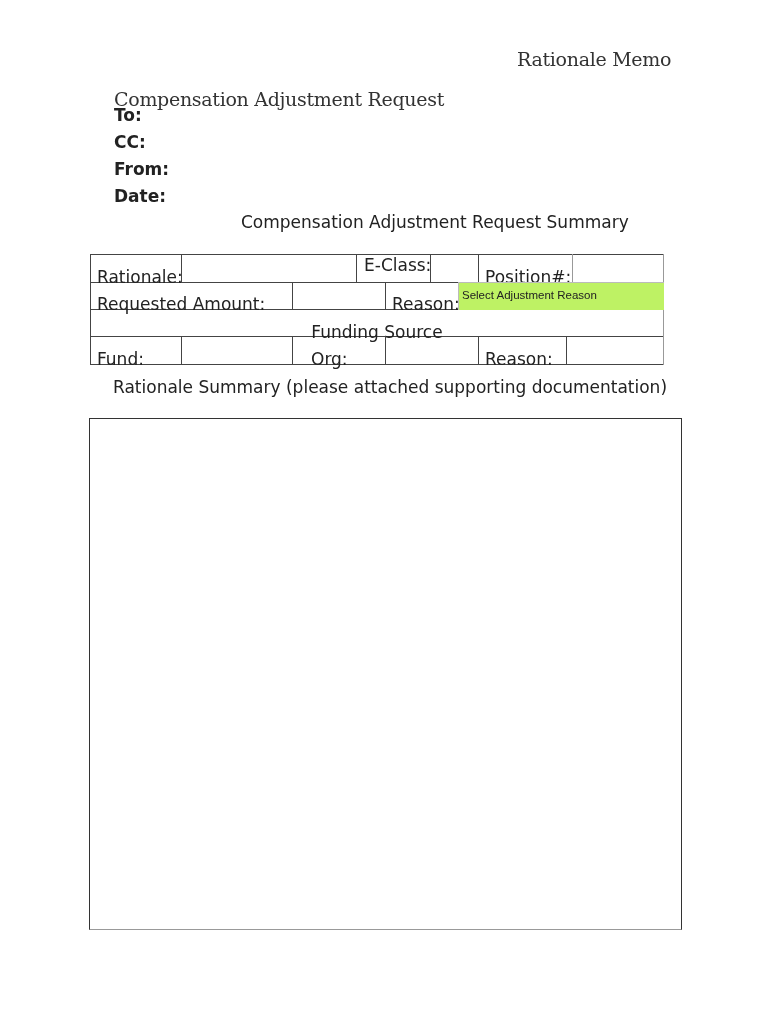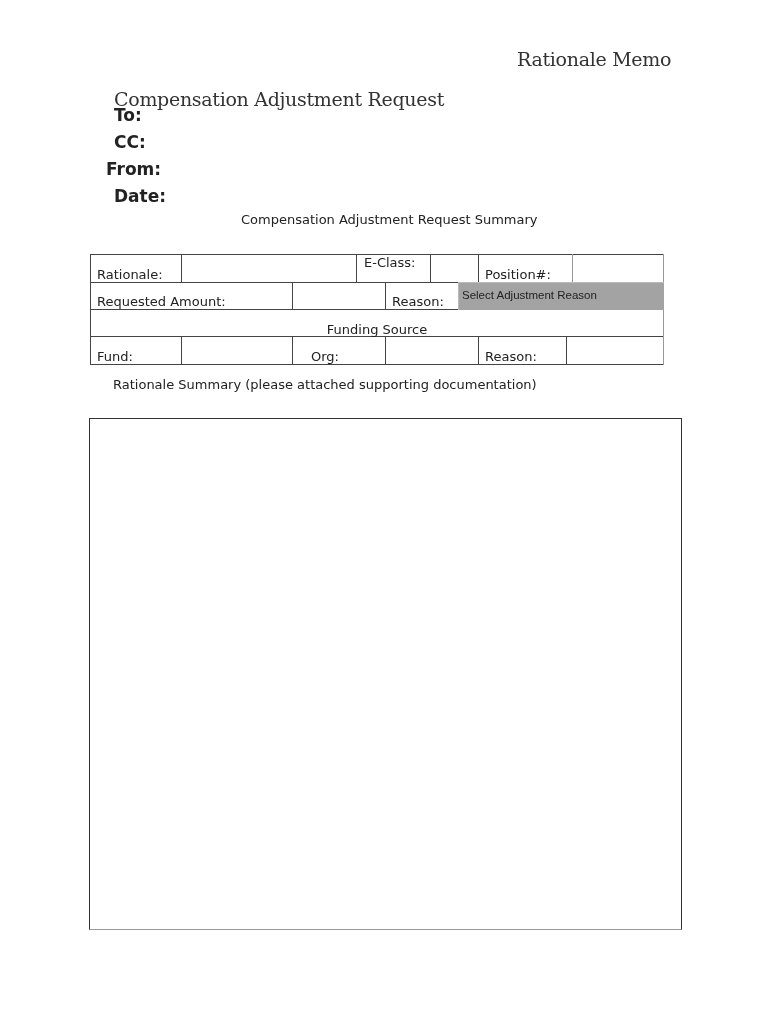--- a/index.html
+++ b/index.html
@@ -1,38 +1,38 @@
 <!DOCTYPE html>
 <html><head>
 <meta charset="utf-8">
 <style>
   html, body { margin:0; padding:0; background:#ffffff; }
   body { width:770px; height:1024px; position:relative; overflow:hidden; color:#222; }
   .abs { position:absolute; }
   .title { font-family:"DejaVu Serif", serif; font-size:19px; color:#333; letter-spacing:-0.3px; }
   .memo-label { font-family:"DejaVu Sans", sans-serif; font-size:17px; font-weight:bold; color:#222; }
-  .txt { font-family:"DejaVu Sans", sans-serif; font-size:13px; color:#222; }
+  .txt { font-family:"DejaVu Sans", sans-serif; font-size:17px; color:#222; }
   .small { font-family:"Liberation Sans", sans-serif; font-size:11.5px; color:#222; }
   .vline { position:absolute; width:1px; background:#444; }
   .hline { position:absolute; height:1px; background:#444; }
   .field { position:absolute; background:transparent; border:none; }
 </style>
 </head>
 <body>
 
 <div class="abs title" style="left:114px; top:48px;margin-top:40px;">Compensation Adjustment Request</div>
 <div class="abs title" style="left:517px; top:48px;">Rationale Memo</div>
 
 <div class="abs memo-label" style="left:114px; top:105px;">To:</div>
 <div class="field" style="left:150px; top:102px; width:520px; height:20px;"><span></span></div>
 
 <div class="abs memo-label" style="left:114px; top:132px;text-align:center;">CC:</div>
 <div class="field" style="left:150px; top:129px; width:520px; height:20px;"><span></span></div>
 
-<div class="abs memo-label" style="left:106px; top:159px;">From:</div>
+<div class="abs memo-label" style="left:114px; top:159px;">From:</div>
 <div class="field" style="left:160px; top:156px; width:510px; height:20px;"><span></span></div>
 
 <div class="abs memo-label" style="left:114px; top:186px;">Date:</div>
 <div class="field" style="left:160px; top:183px; width:510px; height:20px;"><span></span></div>
 
 <div class="abs txt" style="left:241px; top:212px;">Compensation Adjustment Request Summary</div>
 
 <div>
 
   <div class="hline" style="left:90px; top:254px; width:574px;"></div>
@@ -54,21 +54,21 @@
   <div class="vline" style="left:478px; top:254px; height:28px;"></div>
   <div class="abs txt" style="left:485px; top:267px;">Position#:</div>
   <div class="vline" style="left:572px; top:254px; height:28px; background:#999;"></div>
   <div class="field" style="left:573px; top:255px; width:90px; height:27px;"><span></span></div>
 
   <div class="abs txt" style="left:97px; top:294px;text-align:right;">Requested Amount:</div>
   <div class="vline" style="left:292px; top:282px; height:27px;"></div>
   <div class="field" style="left:293px; top:283px; width:91px; height:26px;"><span></span></div>
   <div class="vline" style="left:385px; top:282px; height:27px;"></div>
   <div class="abs txt" style="left:392px; top:294px;">Reason:</div>
-  <div class="abs" style="left:458px; top:282px; width:205px; height:27px; border-left:1px solid #bbb; border-top:1px solid #bbb; background:#a3a3a3;">
+  <div class="abs" style="left:458px; top:282px; width:205px; height:27px; border-left:1px solid #bbb; border-top:1px solid #bbb; background:#bef264;">
     <span class="small" style="position:absolute; left:3px; top:6px;">Select Adjustment Reason</span>
   </div>
 
   <div class="abs txt" style="left:90px; top:322px; width:574px; text-align:center;">Funding Source</div>
 
   <div class="abs txt" style="left:97px; top:349px;">Fund:</div>
   <div class="vline" style="left:181px; top:336px; height:28px;"></div>
   <div class="field" style="left:182px; top:337px; width:110px; height:27px;"><span></span></div>
   <div class="vline" style="left:292px; top:336px; height:28px;"></div>
   <div class="abs txt" style="left:311px; top:349px;">Org:</div>

